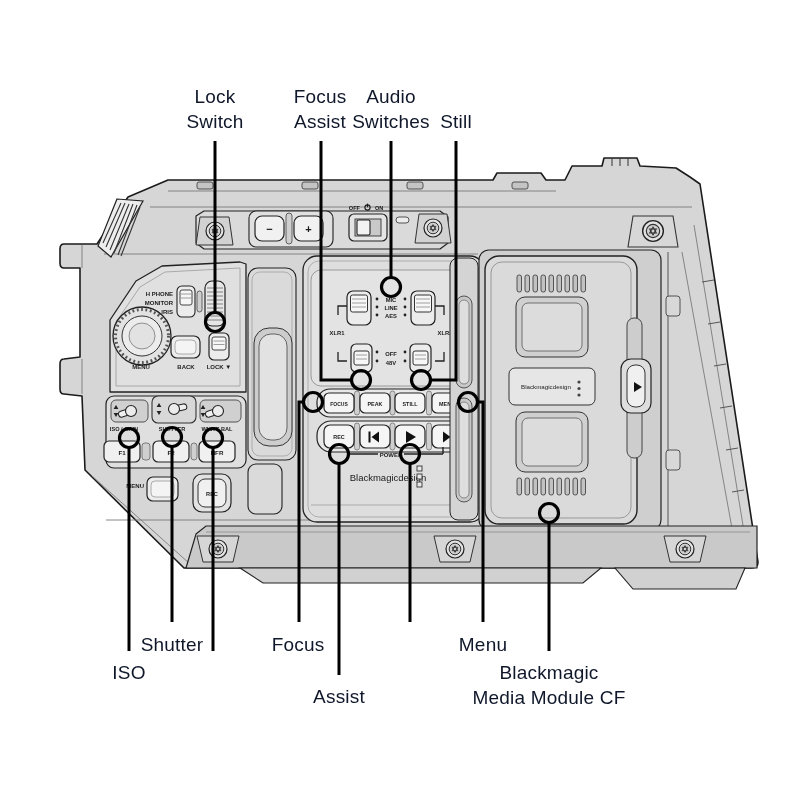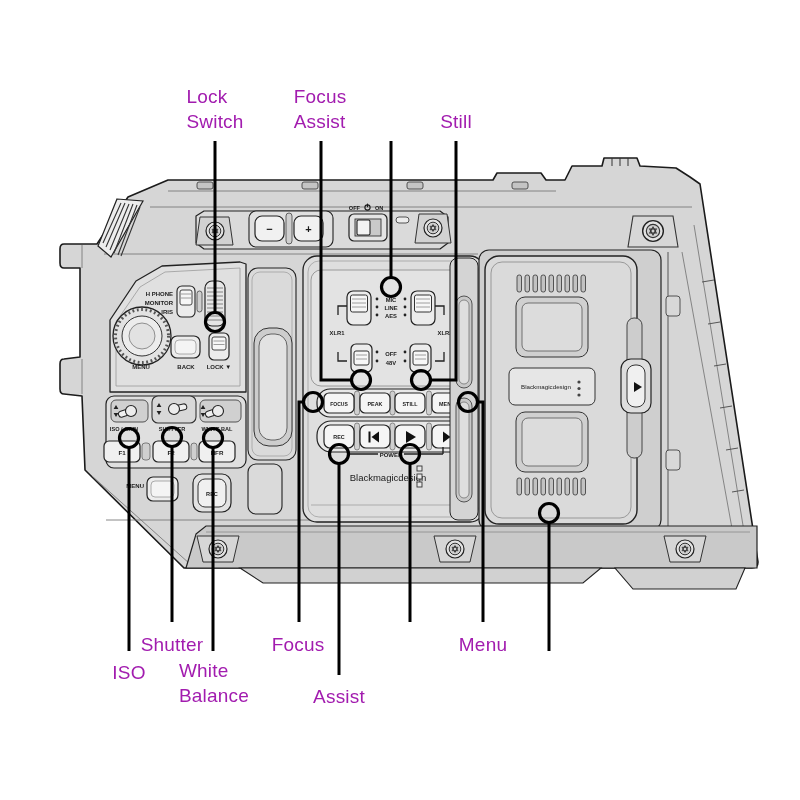--- a/index.html
+++ b/index.html
@@ -1,20 +1,20 @@
 <!DOCTYPE html>
 <html><head>
 <meta charset="utf-8">
 <style>
   html,body{margin:0;padding:0;background:#fff;}
   .stage{position:relative;width:800px;height:800px;background:#fff;overflow:hidden;
          font-family:"Liberation Sans",sans-serif;}
   .stage svg{position:absolute;left:0;top:0;}
-  .callout{position:absolute;transform:translateX(-50%);text-align:left;
-           font-size:19px;line-height:25px;color:#a21caf;white-space:pre-line;
+  .callout{position:absolute;transform:translateX(-50%);text-align:center;
+           font-size:19px;line-height:25px;color:#0f172a;white-space:pre-line;
            letter-spacing:.2px;}
   svg text{font-family:"Liberation Sans",sans-serif;fill:#1a1a1a;}
 </style>
 </head>
 <body>
 
 <div class="stage">
 
 <svg width="800" height="800" viewBox="0 0 800 800">
   <defs>
@@ -369,22 +369,24 @@
     <circle cx="410" cy="454" r="9.5"></circle>
     <circle cx="468" cy="402" r="9.5"></circle>
     <circle cx="549" cy="513" r="9.5"></circle>
   </g>
 </svg>
 
 <div class="callout" style="left:215px;top:84px">Lock
 Switch</div>
 <div class="callout" style="left:320px;top:84px">Focus
 Assist</div>
+<div class="callout" style="left:391px;top:84px">Audio
+Switches</div>
 <div class="callout" style="left:456px;top:109px">Still</div>
 <div class="callout" style="left:129px;top:660px">ISO</div>
 <div class="callout" style="left:172px;top:632px">Shutter</div>
-<div class="callout" style="left:214px;top:658px">White
-Balance</div>
 <div class="callout" style="left:298px;top:632px">Focus</div>
 <div class="callout" style="left:339px;top:684px">Assist</div>
 <div class="callout" style="left:483px;top:632px">Menu</div>
+<div class="callout" style="left:549px;top:660px">Blackmagic
+Media Module CF</div>
 
 </div>
 
 </body></html>

